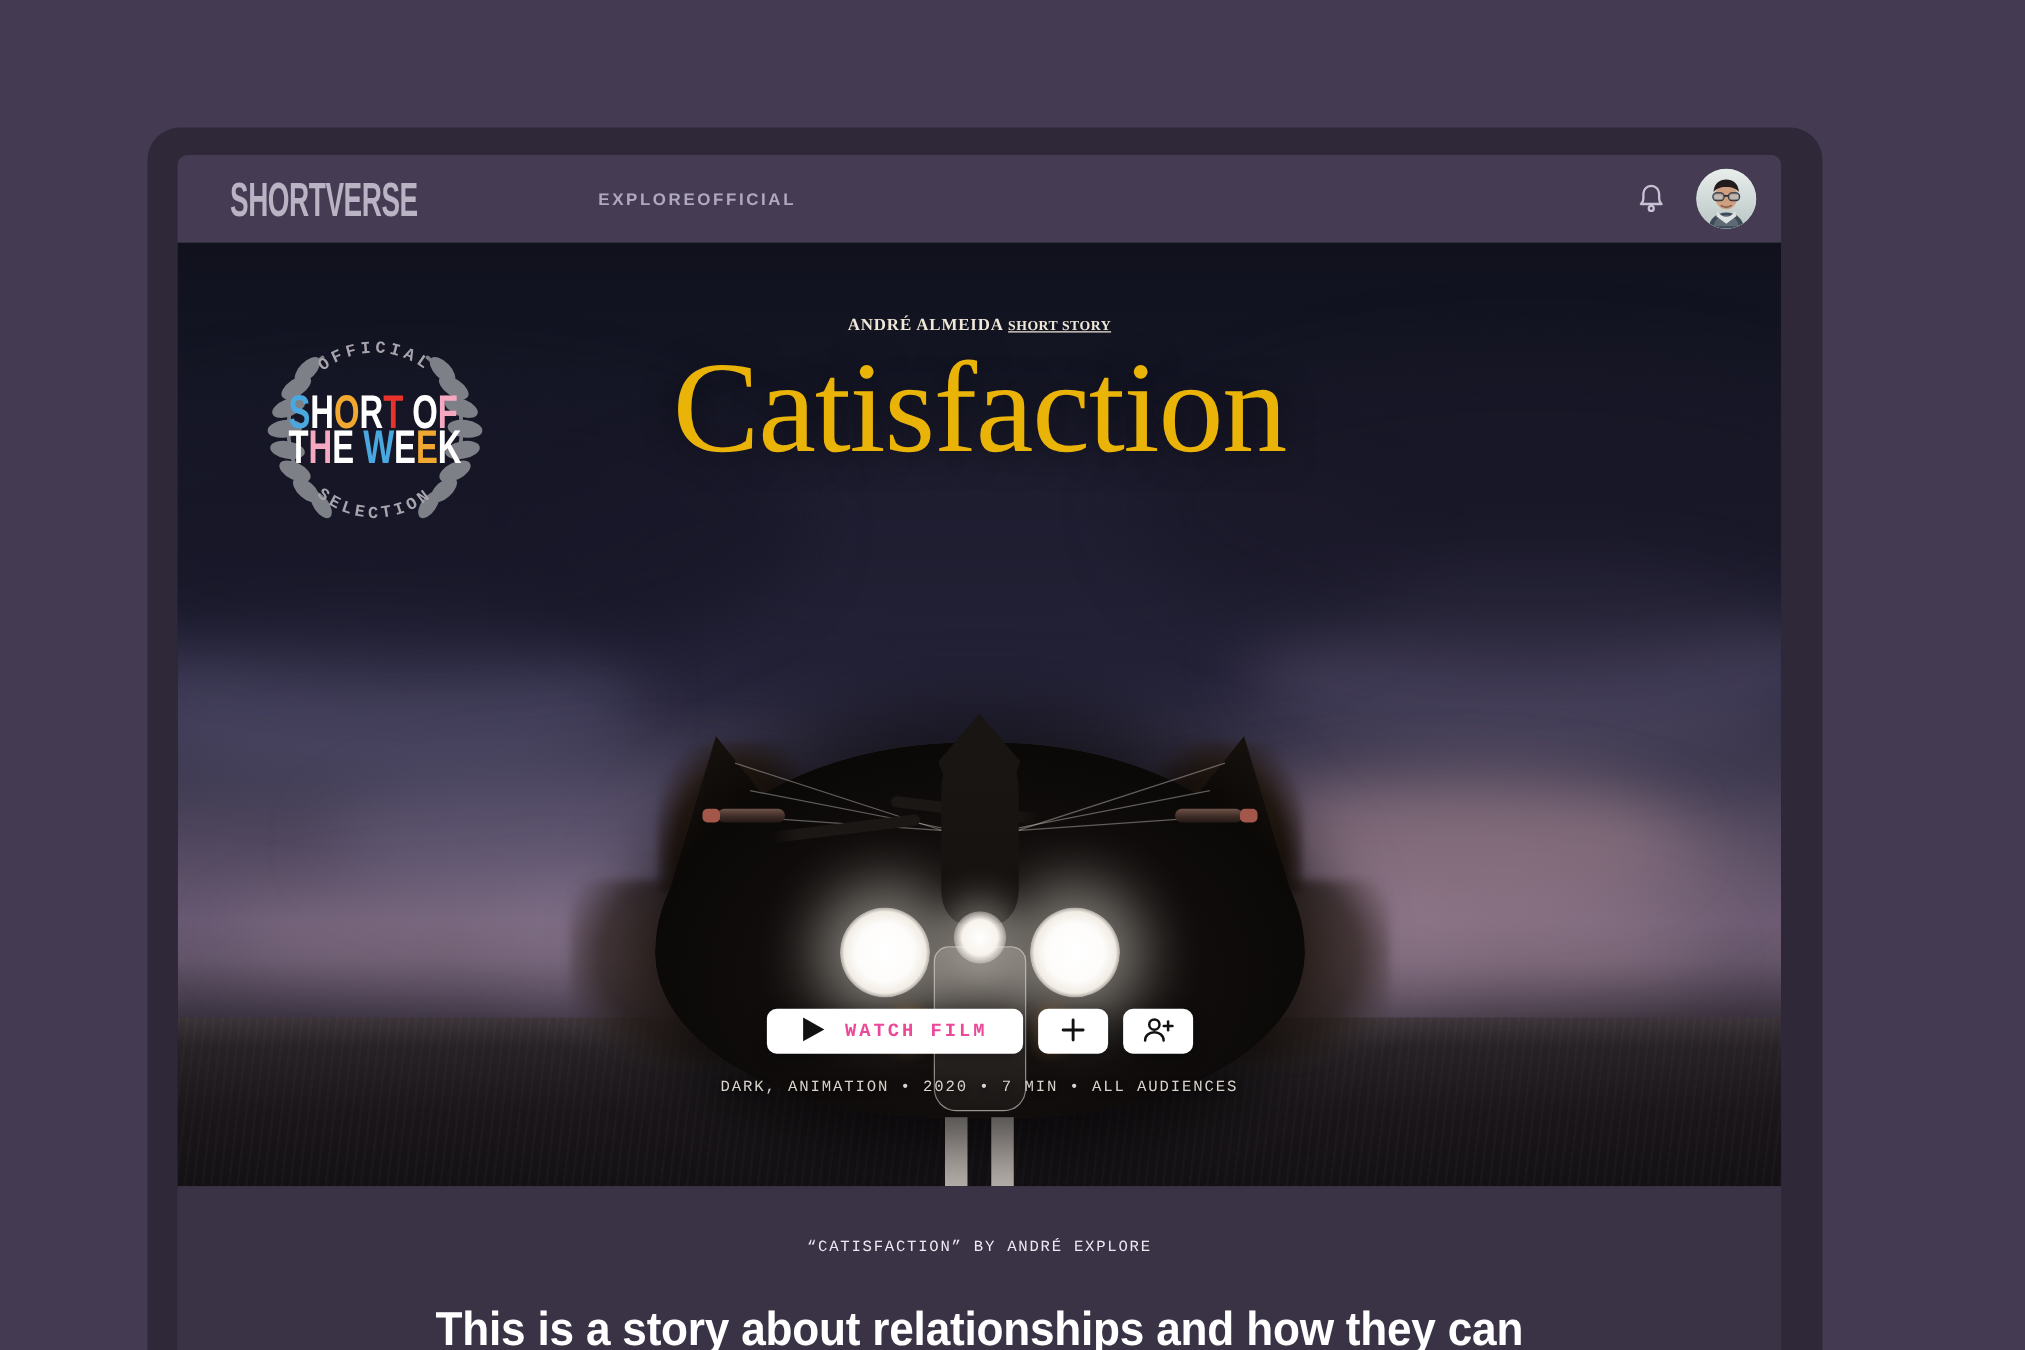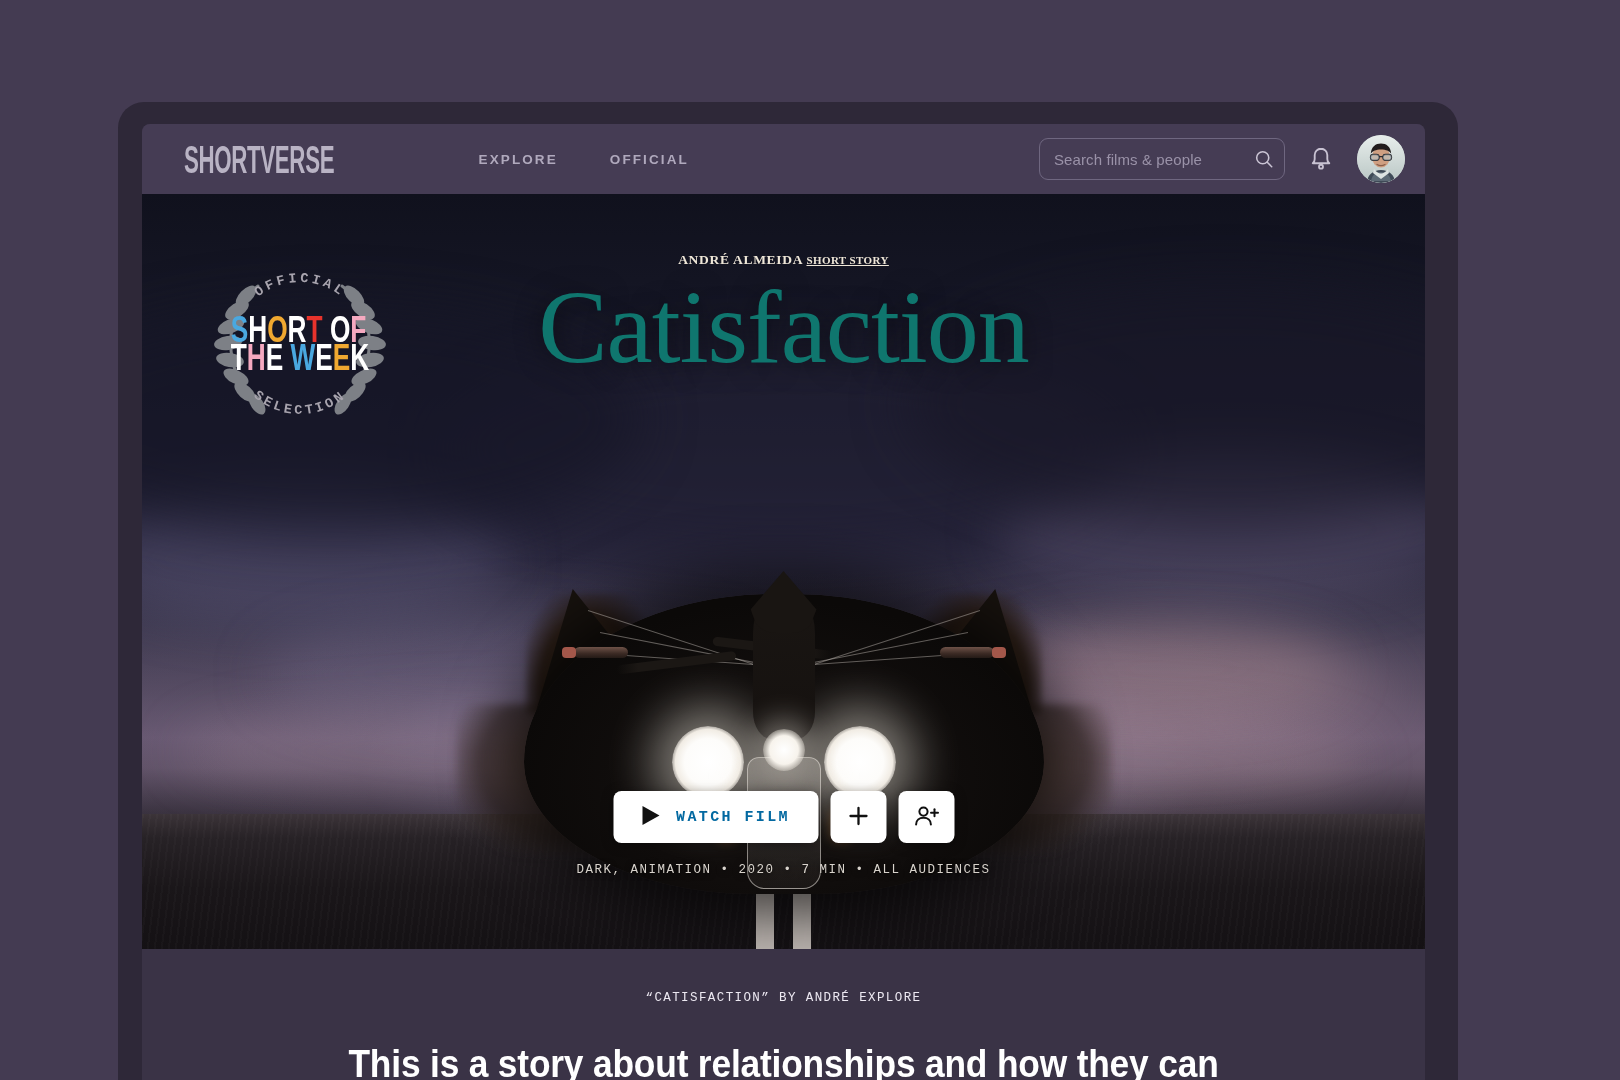--- a/index.html
+++ b/index.html
@@ -62,21 +62,20 @@
     transform: scaleX(0.72) scaleY(1.24);
     transform-origin: left center;
     white-space: nowrap;
     cursor: pointer;
     line-height: 1;
   }
 
   #nav-links {
     display: flex;
     align-items: center;
-    gap: 52px;
     margin-left: 86px;
   }
 
   .nav-link {
     font-family: "Liberation Sans", sans-serif;
     font-size: 13.5px;
     font-weight: 700;
     letter-spacing: 2.1px;
     color: #b0a9bd;
     text-decoration: none;
@@ -401,21 +400,21 @@
     margin-bottom: 4px;
     text-transform: uppercase;
     white-space: nowrap;
   }
   #film-presenter .small { font-size: 11px; letter-spacing: 0.4px; text-decoration: underline; }
 
   #film-title {
     font-family: "Liberation Serif", serif;
     font-size: 104px;
     font-weight: 400;
-    color: #0f766e;
+    color: #eab308;
     letter-spacing: -1px;
     line-height: 1.05;
     text-shadow: 0 2px 26px rgba(0,0,0,0.5);
     white-space: nowrap;
   }
 
   
   #cta-row {
     position: absolute;
     left: 50%;
@@ -423,26 +422,26 @@
     transform: translateX(-50%);
     display: flex;
     align-items: center;
     gap: 12px;
     z-index: 30;
   }
   .cta-btn {
     background: #ffffff;
     border: 0;
     border-radius: 8px;
-    height: 52px;
+    height: 36px;
     display: flex;
     align-items: center;
     justify-content: center;
     cursor: pointer;
-    color: #0369a1;
+    color: #ec4899;
     box-shadow: 0 2px 12px rgba(0,0,0,0.35);
   }
   #watch-film-btn { padding: 0 28px; gap: 16px; }
   #watch-film-label {
     font-family: "Liberation Mono", monospace;
     font-size: 15px;
     font-weight: 700;
     letter-spacing: 2.4px;
     white-space: nowrap;
   }
@@ -500,29 +499,20 @@
 
         <div id="brand-logo">SHORTVERSE</div>
 
         <nav id="nav-links">
           <a class="nav-link">EXPLORE</a>
           <a class="nav-link">OFFICIAL</a>
         </nav>
 
         <div id="nav-right">
 
-          <div id="search-box">
-            <input id="search-input" type="text" placeholder="Search films &amp; people" style="">
-            <span class="nav-icon-btn">
-              <svg width="22" height="22" viewBox="0 0 24 24" fill="none" stroke="#cac4d4" stroke-width="1.7" stroke-linecap="round">
-                <circle cx="10.6" cy="10.6" r="6.6"></circle>
-                <line x1="15.6" y1="15.6" x2="20.4" y2="20.4"></line>
-              </svg>
-            </span>
-          </div>
 
           <button class="nav-icon-btn">
             <svg width="28" height="28" viewBox="0 0 24 24" fill="none" stroke="#c8c2d2" stroke-width="1.6" stroke-linecap="round" stroke-linejoin="round">
               <path d="M12 3.2c-3.1 0-5.4 2.4-5.4 5.4v3.3c0 1.3-.5 2.5-1.4 3.4l-.3.3h14.2l-.3-.3c-.9-.9-1.4-2.1-1.4-3.4V8.6c0-3-2.3-5.4-5.4-5.4z"></path>
               <circle cx="12" cy="18.6" r="1.7"></circle>
             </svg>
           </button>
 
           <div id="avatar">
             <svg width="48" height="48" viewBox="0 0 48 48">

